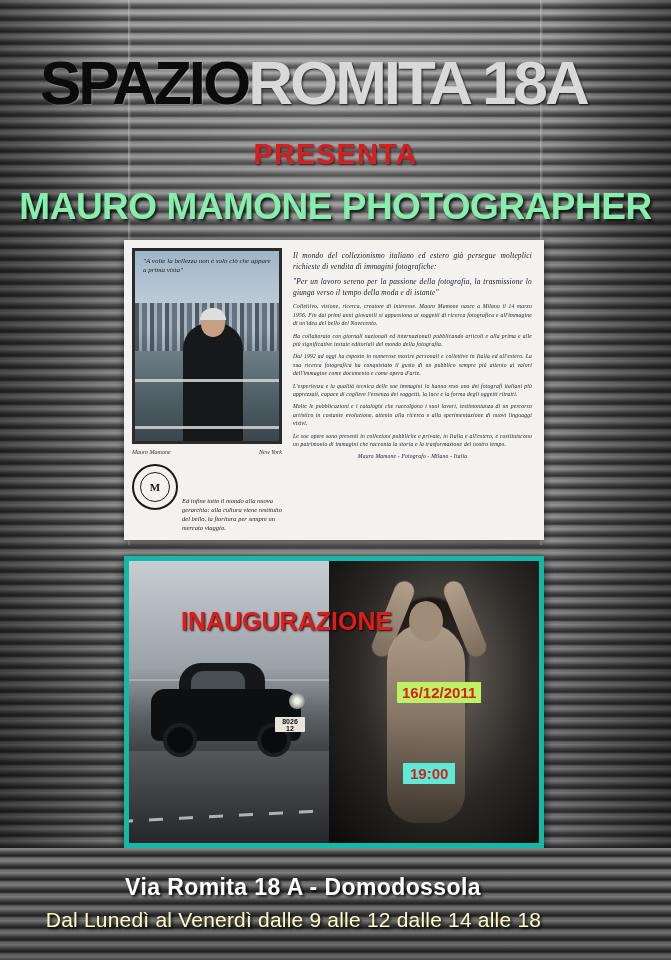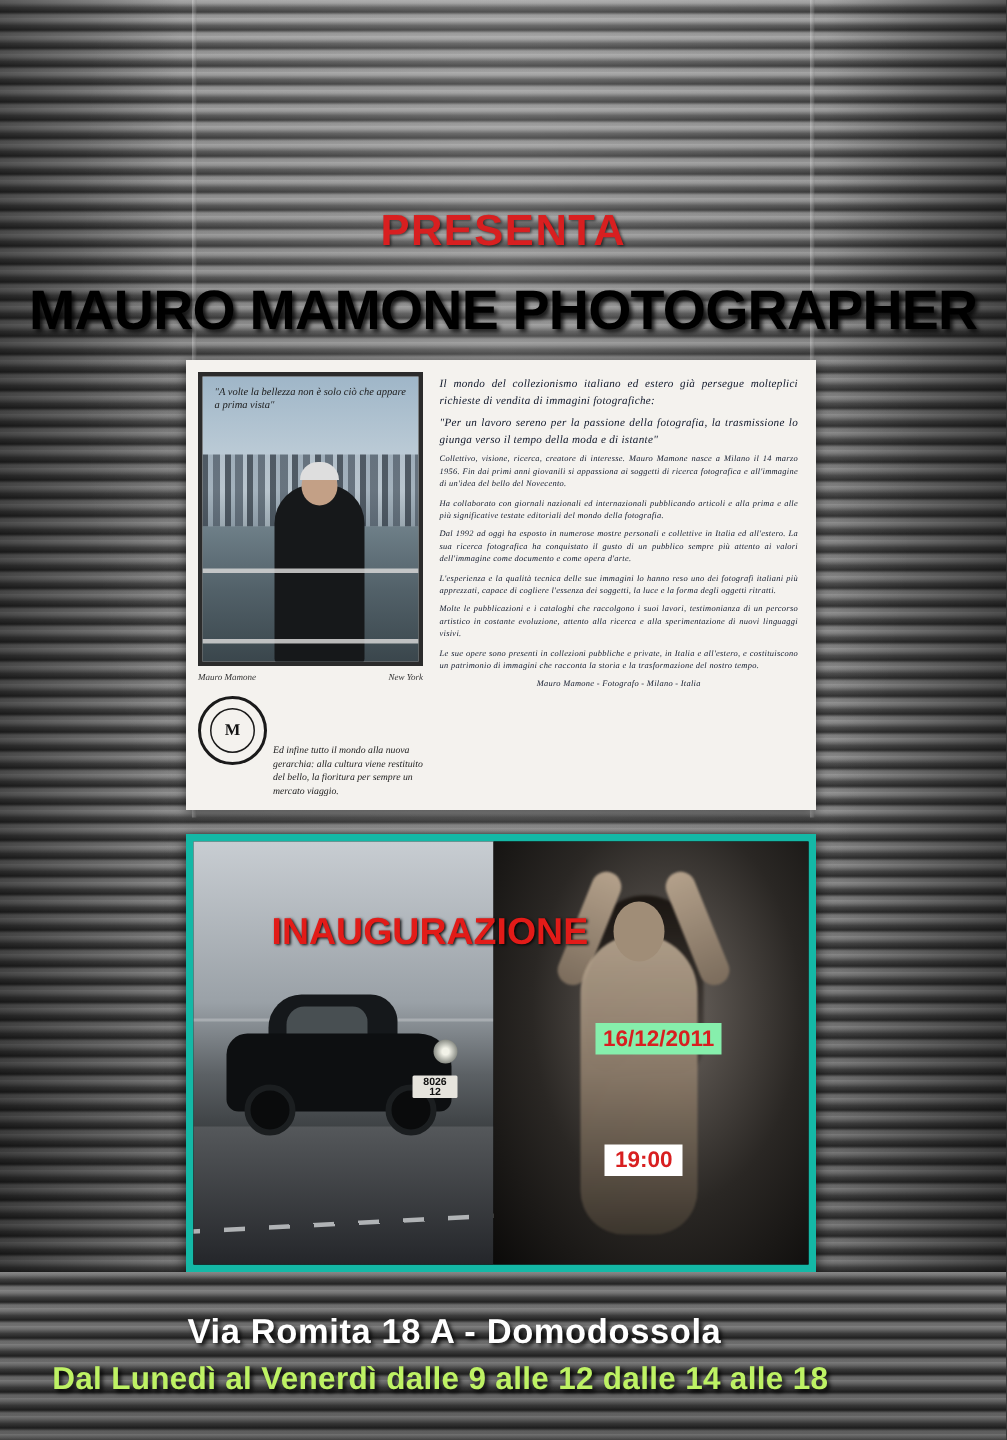--- a/index.html
+++ b/index.html
@@ -102,21 +102,21 @@
     letter-spacing: 1px;
     text-shadow: 1px 1px 2px rgba(0,0,0,0.6);
   }
 
   .photographer {
     position: absolute;
     top: 186px;
     left: 0;
     width: 671px;
     text-align: center;
-    color: #000000;
+    color: #86efac;
     font-size: 37px;
     font-weight: bold;
     letter-spacing: -0.5px;
     text-shadow: 2px 2px 3px rgba(0,0,0,0.8);
   }
 
   
   .doc-panel {
     position: absolute;
     left: 124px;
@@ -451,33 +451,33 @@
     font-size: 25px;
     font-weight: bold;
     letter-spacing: 0px;
     text-shadow: 1px 1px 2px rgba(0,0,0,0.9);
     z-index: 5;
   }
   .date-badge {
     position: absolute;
     left: 268px;
     top: 121px;
-    background: #86efac;
+    background: #bef264;
     color: #d81f20;
     font-weight: bold;
     font-size: 15px;
     padding: 2px 5px;
     z-index: 5;
     font-family: "Liberation Sans", sans-serif;
   }
   .time-badge {
     position: absolute;
     left: 274px;
     top: 202px;
-    background: #ffffff;
+    background: #5eead4;
     color: #d81f20;
     font-weight: bold;
     font-size: 15px;
     padding: 2px 7px;
     z-index: 5;
     font-family: "Liberation Sans", sans-serif;
   }
 
   
   .footer-bg {
@@ -509,38 +509,41 @@
     font-weight: bold;
     letter-spacing: 0.4px;
     text-shadow: 2px 2px 3px rgba(0,0,0,0.85);
   }
   .hours {
     position: absolute;
     left: 0;
     top: 908px;
     width: 587px;
     text-align: center;
-    color: #bef264;
+    color: #fef9c3;
     font-size: 21px;
-    font-weight: bold;
+    font-weight: normal;
     letter-spacing: 0.2px;
     text-shadow: 2px 2px 3px rgba(0,0,0,0.85);
   }
 </style>
 </head>
 <body>
 
 <div class="poster">
 
   <div class="blinds"></div>
   <div class="cord c1"></div>
   <div class="cord c2"></div>
   <div class="blind-shade"></div>
 
 
+  <div class="spazio-line">
+    <span class="dark">SPAZIO</span><span class="light">ROMITA 18A</span>
+  </div>
 
   <div class="presenta">PRESENTA</div>
   <div class="photographer">MAURO MAMONE PHOTOGRAPHER</div>
 
   <div class="doc-panel">
     <div class="doc-left">
       <div class="portrait-frame">
         <div class="quote">"A volte la bellezza non è solo ciò che appare a prima vista"</div>
         <div class="skyline"></div>
         <div class="water"></div>

